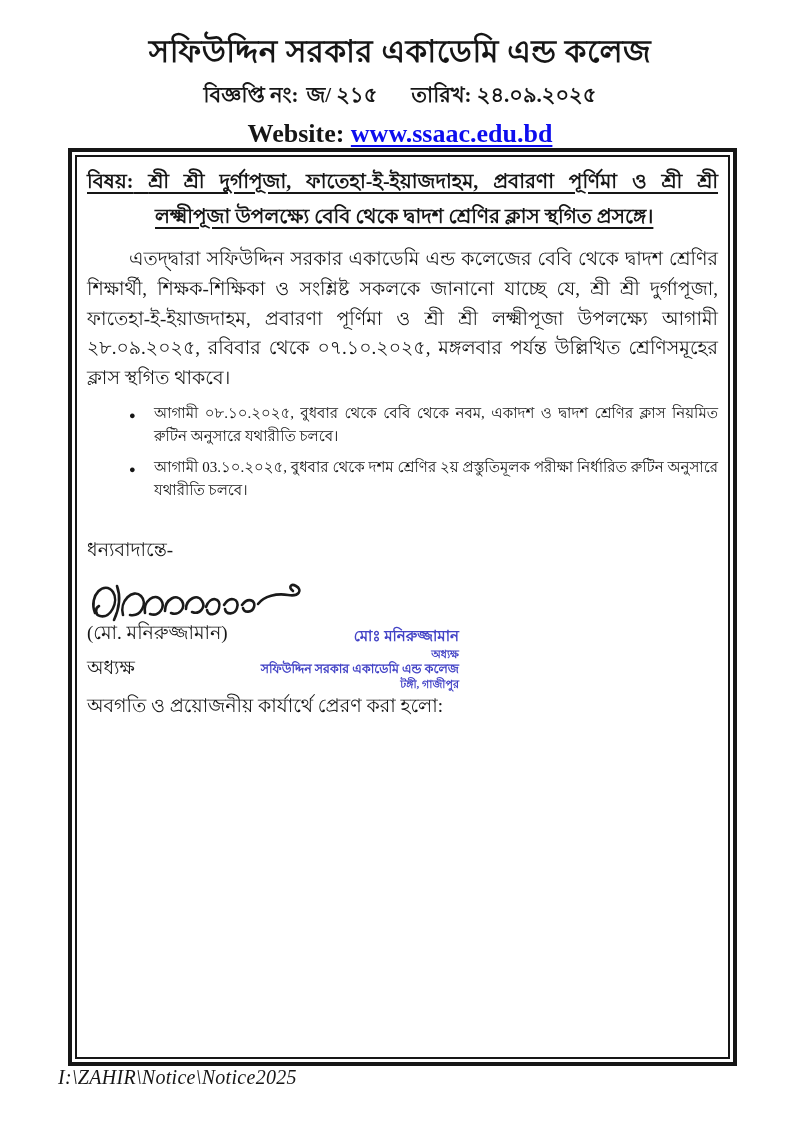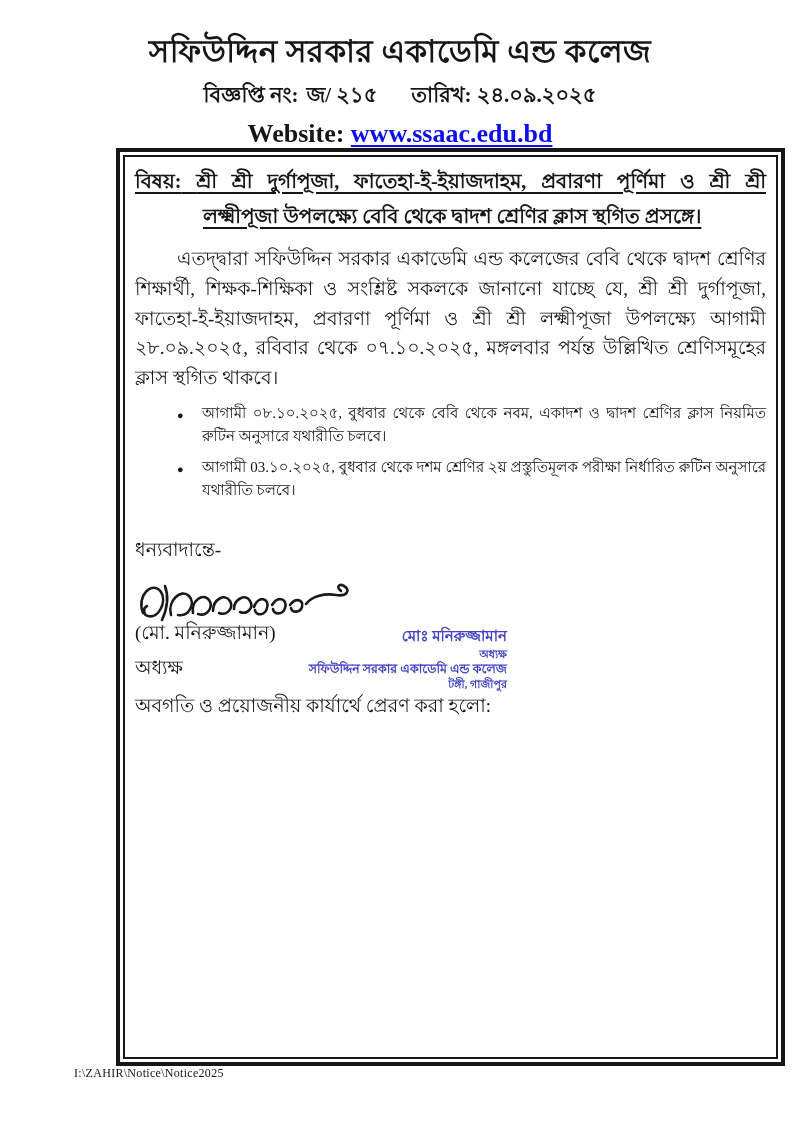--- a/index.html
+++ b/index.html
@@ -53,21 +53,20 @@
   }
 
   
   .box-outer{
     position:absolute;
     left:68px; top:148px;
     width:669px; height:918px;
     border:4px solid var(--ink);
     padding:3px;
     background:var(--paper);
-    margin-left:48px;
   }
   .box-inner{
     position:relative;
     width:100%; height:100%;
     border:2px solid var(--ink);
     padding:9px 10px 10px 10px;
   }
 
   
   .subject{ font-size:20px; font-weight:bold; line-height:1.5; }
@@ -134,23 +133,24 @@
   .stamp-l3{ font-size:12.5px; }
   .stamp-l4{ font-size:11px; }
 
   
   .dist-heading{ font-size:19px; }
   .dist-item{ margin-top:16px; font-size:19px; }
 
   
   .footer-path{
     position:absolute;
-    left:74px; top:1066px;
-    font-size:12px;
+    left:58px; top:1066px;
+    font-size:20px;
     letter-spacing:.3px;
+    font-style:italic;
   }
 </style>
 </head>
 <body>
 
 <div class="page">
 
   <div class="header">
     <h1 class="school-name">সফিউদ্দিন সরকার একাডেমি এন্ড কলেজ</h1>
     <div class="meta-line"><span>বিজ্ঞপ্তি নং:</span><span class="meta-sp"></span><span>জ/ ২১৫</span><span class="meta-gap"></span><span>তারিখ:</span> <span>২৪.০৯.২০২৫</span></div>

